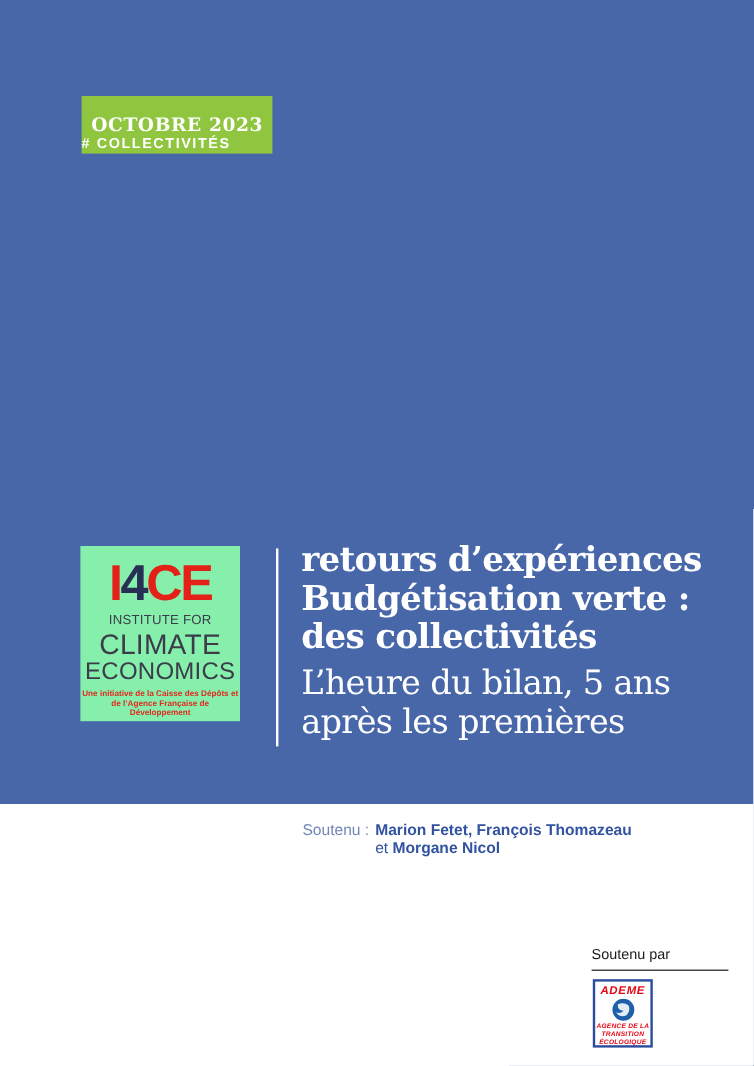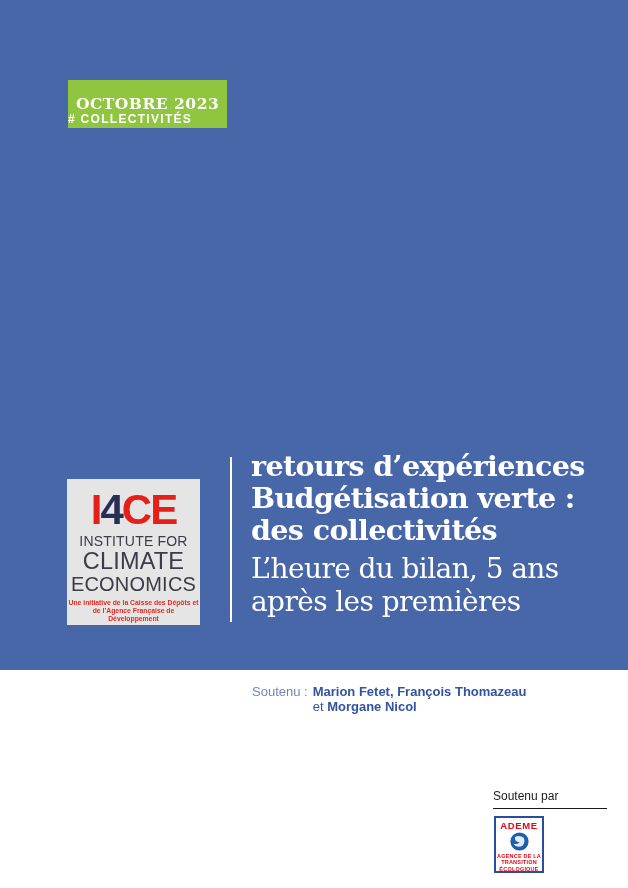--- a/index.html
+++ b/index.html
@@ -11,25 +11,25 @@
 
   .date-badge { position:absolute; left:68px; top:80px; height:24px; line-height:24px;
                 padding:12px 8px; background:#90c53f; color:#ffffff;
                 font-family:"DejaVu Serif", serif; font-weight:bold; font-size:15.5px;
                 letter-spacing:0.5px; }
   .hashtag { position:absolute; left:68px; top:112px; color:#ffffff; font-size:12px;
              font-weight:bold; letter-spacing:1.3px; }
 
   
   .logo-box { position:absolute; left:67px; top:455px; width:133px; height:146px;
-              background:#e5e5e5; text-align:center; box-sizing:border-box; padding-top:9px;margin-top:24px; }
+              background:#86efac; text-align:center; box-sizing:border-box; padding-top:9px; }
   .logo-acronym { font-size:42px; font-weight:bold; letter-spacing:-2px; line-height:44px; }
   .logo-acronym .red  { color:#e32119; }
   .logo-acronym .navy { color:#272f55; }
-  .logo-institute { font-size:14px; color:#3b3b49; line-height:15px; margin-top:2px; letter-spacing:0.2px; }
+  .logo-institute { font-size:11px; color:#3b3b49; line-height:15px; margin-top:2px; letter-spacing:0.2px; }
   .logo-climate   { font-size:23.5px; color:#3b3b49; line-height:24px; letter-spacing:0.2px; }
   .logo-economics { font-size:20px;  color:#3b3b49; line-height:22px; letter-spacing:0.2px; }
   .logo-tagline   { margin-top:4px; color:#e02b20; font-size:6.8px; font-weight:bold; line-height:8px; }
 
   .divider { position:absolute; left:230px; top:457px; width:2px; height:165px; background:#ffffff; }
 
   
   .title-block { position:absolute; left:251px; top:450px; width:372px; color:#ffffff; }
   .title-line    { font-family:"DejaVu Serif", serif; font-weight:bold; font-size:28.5px;
                    line-height:32px; letter-spacing:-0.6px; }
@@ -53,21 +53,21 @@
   .flag { display:flex; width:29px; height:12px; }
   .flag .b { width:11px; background:#000091; }
   .flag .w { width:7px; background:#ffffff;
              background-image:linear-gradient(115deg, transparent 44%, #55565f 44%, #55565f 56%, transparent 56%); }
   .flag .r { width:11px; background:#e1000f; }
   .rf-name  { font-size:10px; font-weight:bold; color:#161616; line-height:10.5px; margin-top:3px; }
   .rf-motto { margin-top:4px; font-family:"DejaVu Serif", serif; font-style:italic;
               font-size:6.5px; line-height:7.8px; color:#161616; }
 
   .ademe { width:50px; height:57px; border:2px solid #2b4d9e; box-sizing:border-box; background:#ffffff;
-           display:flex; flex-direction:column; align-items:center; padding-top:3px; }
+           display:flex; flex-direction:column; align-items:center; padding-top:3px;font-style:italic; }
   .ademe-name { color:#e30613; font-weight:bold; font-size:9.5px; letter-spacing:0.6px; line-height:10px; }
   .globe { width:19px; height:19px; margin:1px 0 2px 0; }
   .ademe-sub { color:#e30613; font-weight:bold; font-size:5.5px; line-height:6.4px;
                text-align:center; letter-spacing:0.2px; }
 </style>
 </head>
 <body>
 
 <div class="page">
 

